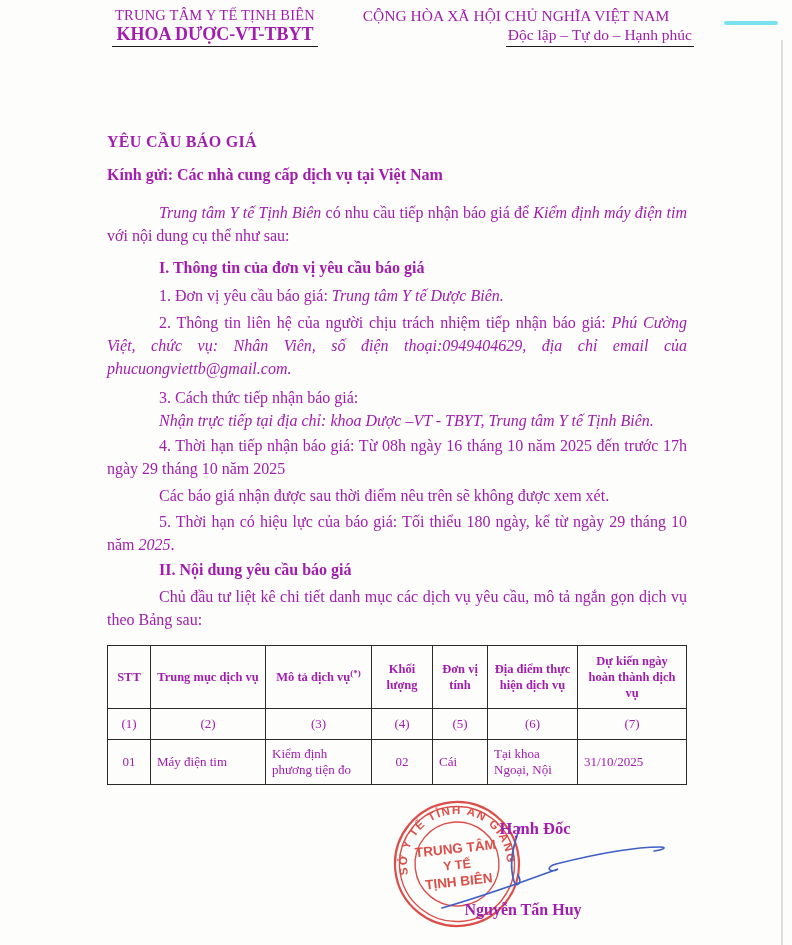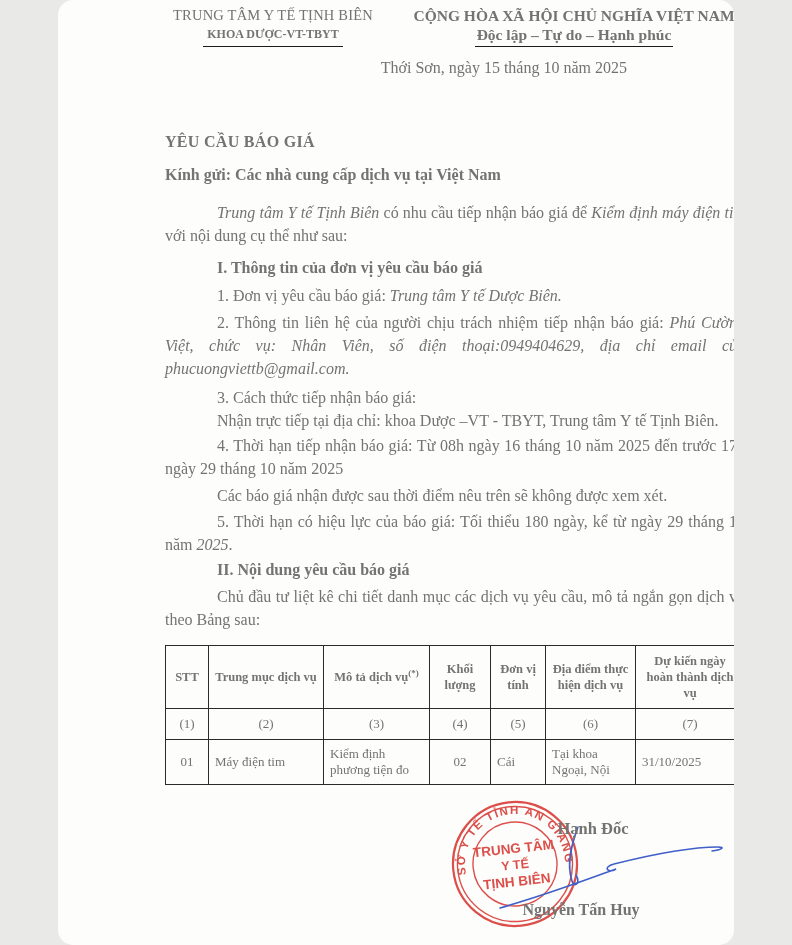--- a/index.html
+++ b/index.html
@@ -1,44 +1,44 @@
 <!DOCTYPE html>
 <html><head>
 <meta charset="utf-8">
 <style>
   html,body{margin:0;padding:0;background:#e9e9e7;}
   .page{
-    position:relative;width:676px;height:945px;margin:0 auto;
+    position:relative;width:792px;height:945px;margin:0 auto;
     background:#fdfdfb;overflow:hidden;
-    font-family:"Liberation Serif","DejaVu Serif",serif;color:#737373;border-radius:15px;
+    font-family:"Liberation Serif","DejaVu Serif",serif;color:#a21caf;
   }
   
   .scan-edge{position:absolute;left:781px;top:40px;width:2px;height:905px;background:#d3d8d2;opacity:.8;}
   .highlight-dash{position:absolute;left:724px;top:21px;width:54px;height:4px;border-radius:2px;opacity:.85;}
   
   .org-block{position:absolute;left:92px;top:6px;width:246px;text-align:center;line-height:19px;}
   .org-line1{font-size:14.5px;letter-spacing:.2px;}
-  .org-line2{font-weight:bold;font-size:12px;}
+  .org-line2{font-weight:bold;font-size:18px;}
   .org-line2 .u{display:inline-block;border-bottom:1.5px solid #1b1b1b;padding:0 4px 2px;}
   .national-block{position:absolute;left:338px;top:6px;width:356px;text-align:center;line-height:19px;}
-  .national-line1{font-weight:bold;font-size:15.5px;}
-  .national-line2{font-weight:bold;font-size:15.5px;}
+  .national-line1{font-weight:normal;font-size:15.5px;}
+  .national-line2{font-weight:normal;font-size:15.5px;text-align:right;}
   .national-line2 .u{display:inline-block;border-bottom:1.5px solid #1b1b1b;padding:0 2px 2px;}
   .dateline{position:absolute;top:59px;right:107px;width:320px;text-align:right;font-size:16px;}
   
   .body{position:absolute;left:107px;top:122px;width:580px;}
   .body p{margin:0;font-size:16px;line-height:23px;text-align:justify;text-indent:52px;}
   .doc-title{text-align:left;text-indent:0 !important;font-weight:bold;font-size:17.5px;margin-top:8px !important;letter-spacing:.3px;}
   .salutation{text-align:center;text-indent:0 !important;font-weight:bold;font-size:16.5px;margin-top:10px !important;}
   .intro{margin-top:15px !important;}
   .h1{font-weight:bold;text-align:right;margin-top:9px !important;}
   .it{font-style:italic;}
   .mt5{margin-top:5px !important;}.mt4{margin-top:4px !important;}
   .mt6{margin-top:6px !important;}.mt2{margin-top:2px !important;}
-  .mt3{margin-top:3px !important;}.mt0{margin-top:0 !important;}
+  .mt3{margin-top:3px !important;}.mt0{margin-top:0 !important;font-style:italic;}
   
   table.quote{border-collapse:collapse;margin-top:14px;width:580px;table-layout:fixed;}
   table.quote td,table.quote th{border:1.3px solid #2a2a2a;padding:2px 6px;vertical-align:middle;overflow:hidden;}
   table.quote th{font-size:12.5px;font-weight:bold;text-align:center;line-height:16px;height:58px;}
   .row-nums td{font-size:13px;text-align:center;height:26px;}
   .row-data td{font-size:13px;height:40px;line-height:16px;}
   .ta-c{text-align:center;}.ta-l{text-align:left;}
   sup.star{font-size:9px;vertical-align:super;line-height:0;}
   
   .sig-title{position:absolute;left:455px;top:819px;width:160px;text-align:center;font-weight:bold;font-size:16.5px;z-index:4;}
@@ -55,21 +55,20 @@
   <div class="highlight-dash" style="background:#62dcec;"></div>
 
   <div class="org-block">
     <div class="org-line1">TRUNG TÂM Y TẾ TỊNH BIÊN</div>
     <div class="org-line2"><span class="u">KHOA DƯỢC-VT-TBYT</span></div>
   </div>
   <div class="national-block">
     <div class="national-line1">CỘNG HÒA XÃ HỘI CHỦ NGHĨA VIỆT NAM</div>
     <div class="national-line2"><span class="u">Độc lập – Tự do – Hạnh phúc</span></div>
   </div>
-  <div class="dateline">Thới Sơn, ngày 15 tháng 10 năm 2025</div>
 
   <div class="body">
     <p class="doc-title">YÊU CẦU BÁO GIÁ</p>
     <p class="salutation">Kính gửi: Các nhà cung cấp dịch vụ tại Việt Nam</p>
 
     <p class="intro"><span class="it">Trung tâm Y tế Tịnh Biên</span><span> có nhu cầu tiếp nhận báo giá để </span><span class="it">Kiểm định máy điện tim</span><span> với nội dung cụ thể như sau:</span></p>
 
     <p class="h1">I. Thông tin của đơn vị yêu cầu báo giá</p>
 
     <p class="mt5"><span>1. Đơn vị yêu cầu báo giá: </span><span class="it">Trung tâm Y tế Dược Biên.</span></p>

